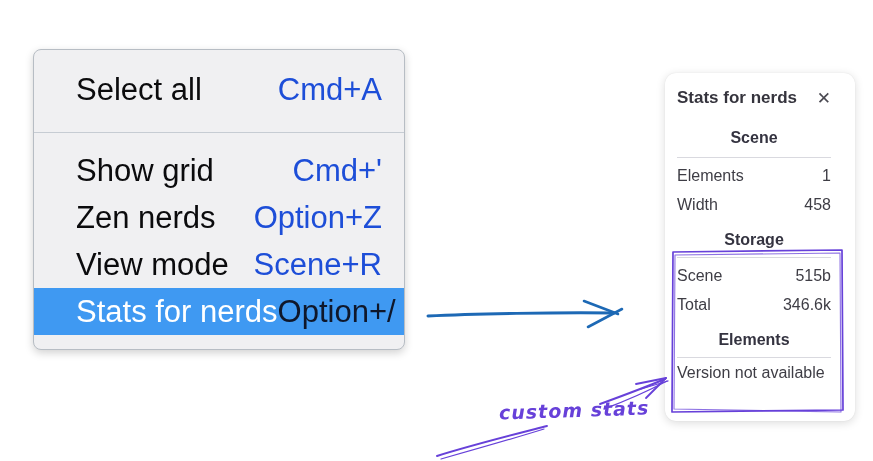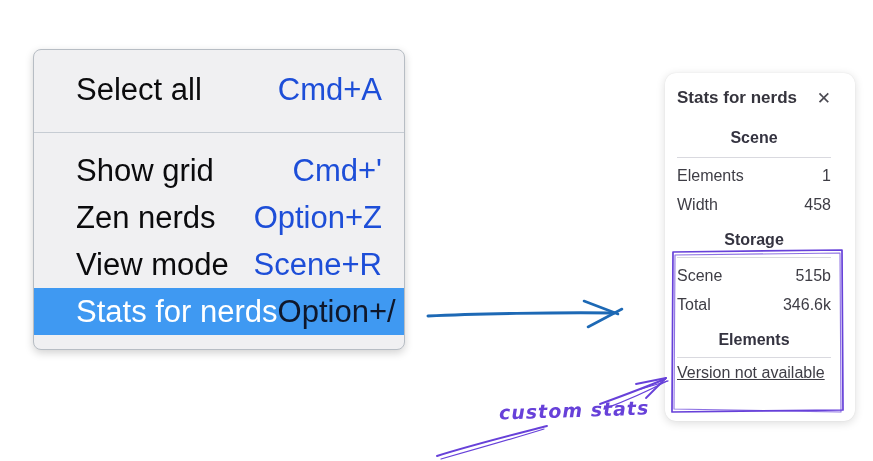--- a/index.html
+++ b/index.html
@@ -104,21 +104,20 @@
     justify-content:space-between;
     align-items:center;
     height:29px;
     white-space:nowrap;
   }
   .stat-note{
     height:29px;
     display:flex;
     align-items:center;
     white-space:nowrap;
-    text-decoration:underline;
   }
 
   
   .annotation-layer{
     position:absolute;
     left:0;top:0;width:873px;height:461px;
     pointer-events:none;
   }
   .annotation-layer path{fill:none;stroke-linecap:round;stroke-linejoin:round;}
   .blue-stroke{stroke:var(--arrow-blue);}

